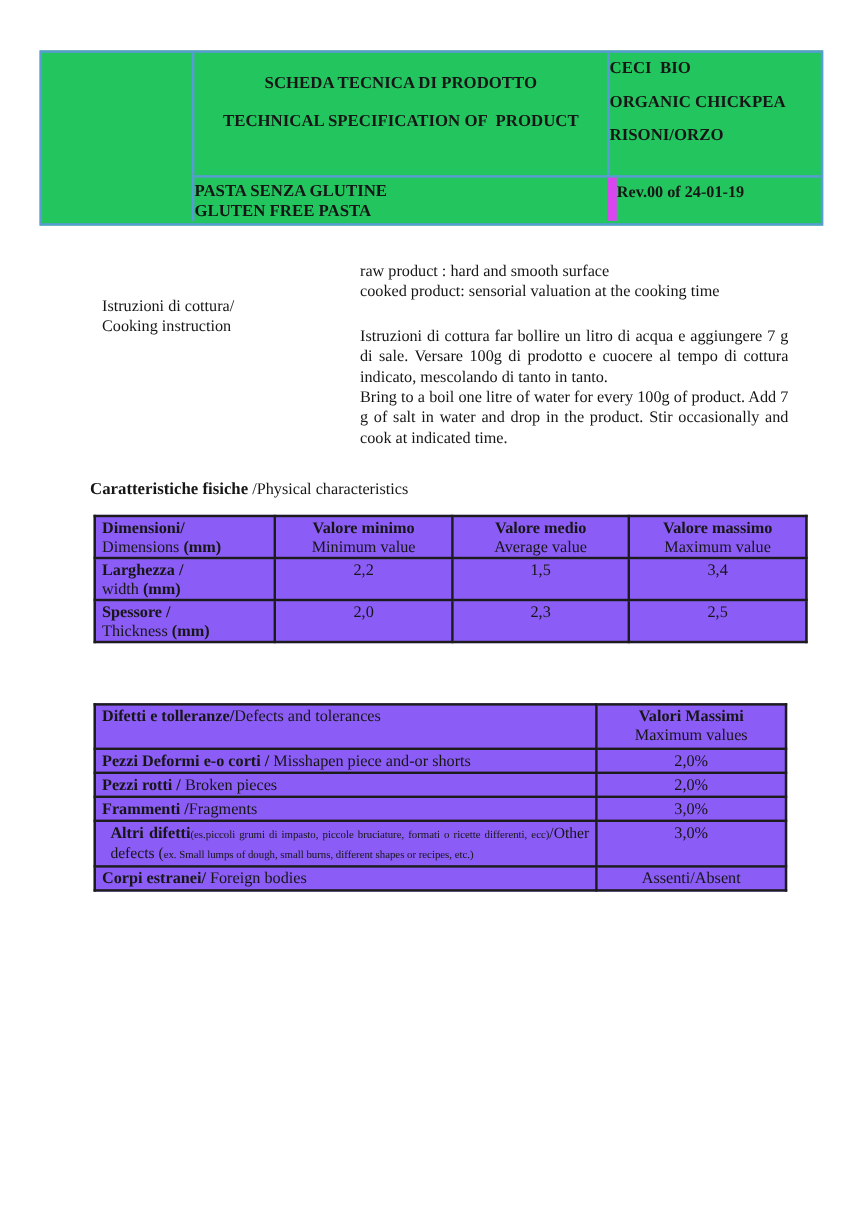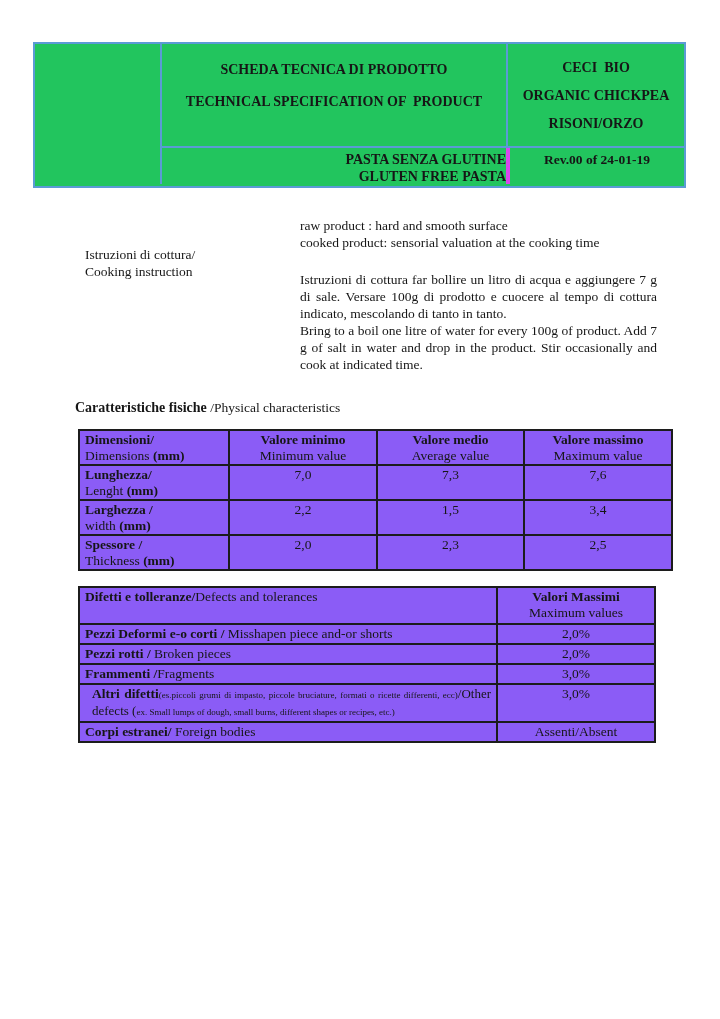--- a/index.html
+++ b/index.html
@@ -21,24 +21,24 @@
     border:2px solid #5b9bd5;
     display:grid;
     grid-template-columns:127px 1fr 178px;
     grid-template-rows:104px 36px;
     background:#22c55e;
   }
   .hcell{overflow:hidden;}
   .cell-logo{grid-row:1/3;grid-column:1;border-right:2px solid #5b9bd5;}
   .cell-title{grid-row:1;grid-column:2;border-bottom:2px solid #5b9bd5;text-align:center;padding-top:17px;}
   .cell-title .line2{margin-top:15px;}
-  .cell-product{grid-row:1;grid-column:3;border-left:2px solid #5b9bd5;border-bottom:2px solid #5b9bd5;text-align:center;padding-top:10px;}
+  .cell-product{grid-row:1;grid-column:3;border-left:2px solid #5b9bd5;border-bottom:2px solid #5b9bd5;}
   .cell-product div{line-height:28px;}
-  .cell-subtitle{grid-row:2;grid-column:2;text-align:right;padding-top:3px;padding-left:42px;}
-  .cell-revision{grid-row:2;grid-column:3;border-left:4px solid #d946ef;text-align:center;padding-top:3px;}
+  .cell-subtitle{grid-row:2;grid-column:2;text-align:left;padding-top:3px;}
+  .cell-revision{grid-row:2;grid-column:3;border-left:8px solid #d946ef;padding-top:3px;}
   .hdr-b{font-weight:bold;font-size:14px;}
 
   
   .cook-label{left:85px;top:246px;width:205px;font-family:Liberation Serif, serif;}
   .cook-text{left:300px;top:217px;width:357px;}
   .spacer20{height:20px;}
 
   
   .phys-heading{left:75px;top:399px;font-size:14px;}
   .phys-heading .rest{font-weight:normal;font-size:13.5px;}
@@ -121,29 +121,20 @@
           <span class="b">Valore medio</span><br>
           <span>Average value</span>
         </td>
         <td class="ctr">
           <span class="b">Valore massimo</span><br>
           <span>Maximum value</span>
         </td>
       </tr>
       <tr>
         <td>
-          <span class="b">Lunghezza/</span><br>
-          <span>Lenght </span><span class="b">(mm)</span>
-        </td>
-        <td class="val">7,0</td>
-        <td class="val">7,3</td>
-        <td class="val">7,6</td>
-      </tr>
-      <tr>
-        <td>
           <span class="b">Larghezza /</span><br>
           <span>width </span><span class="b">(mm)</span>
         </td>
         <td class="val">2,2</td>
         <td class="val">1,5</td>
         <td class="val">3,4</td>
       </tr>
       <tr>
         <td>
           <span class="b">Spessore /</span><br>

